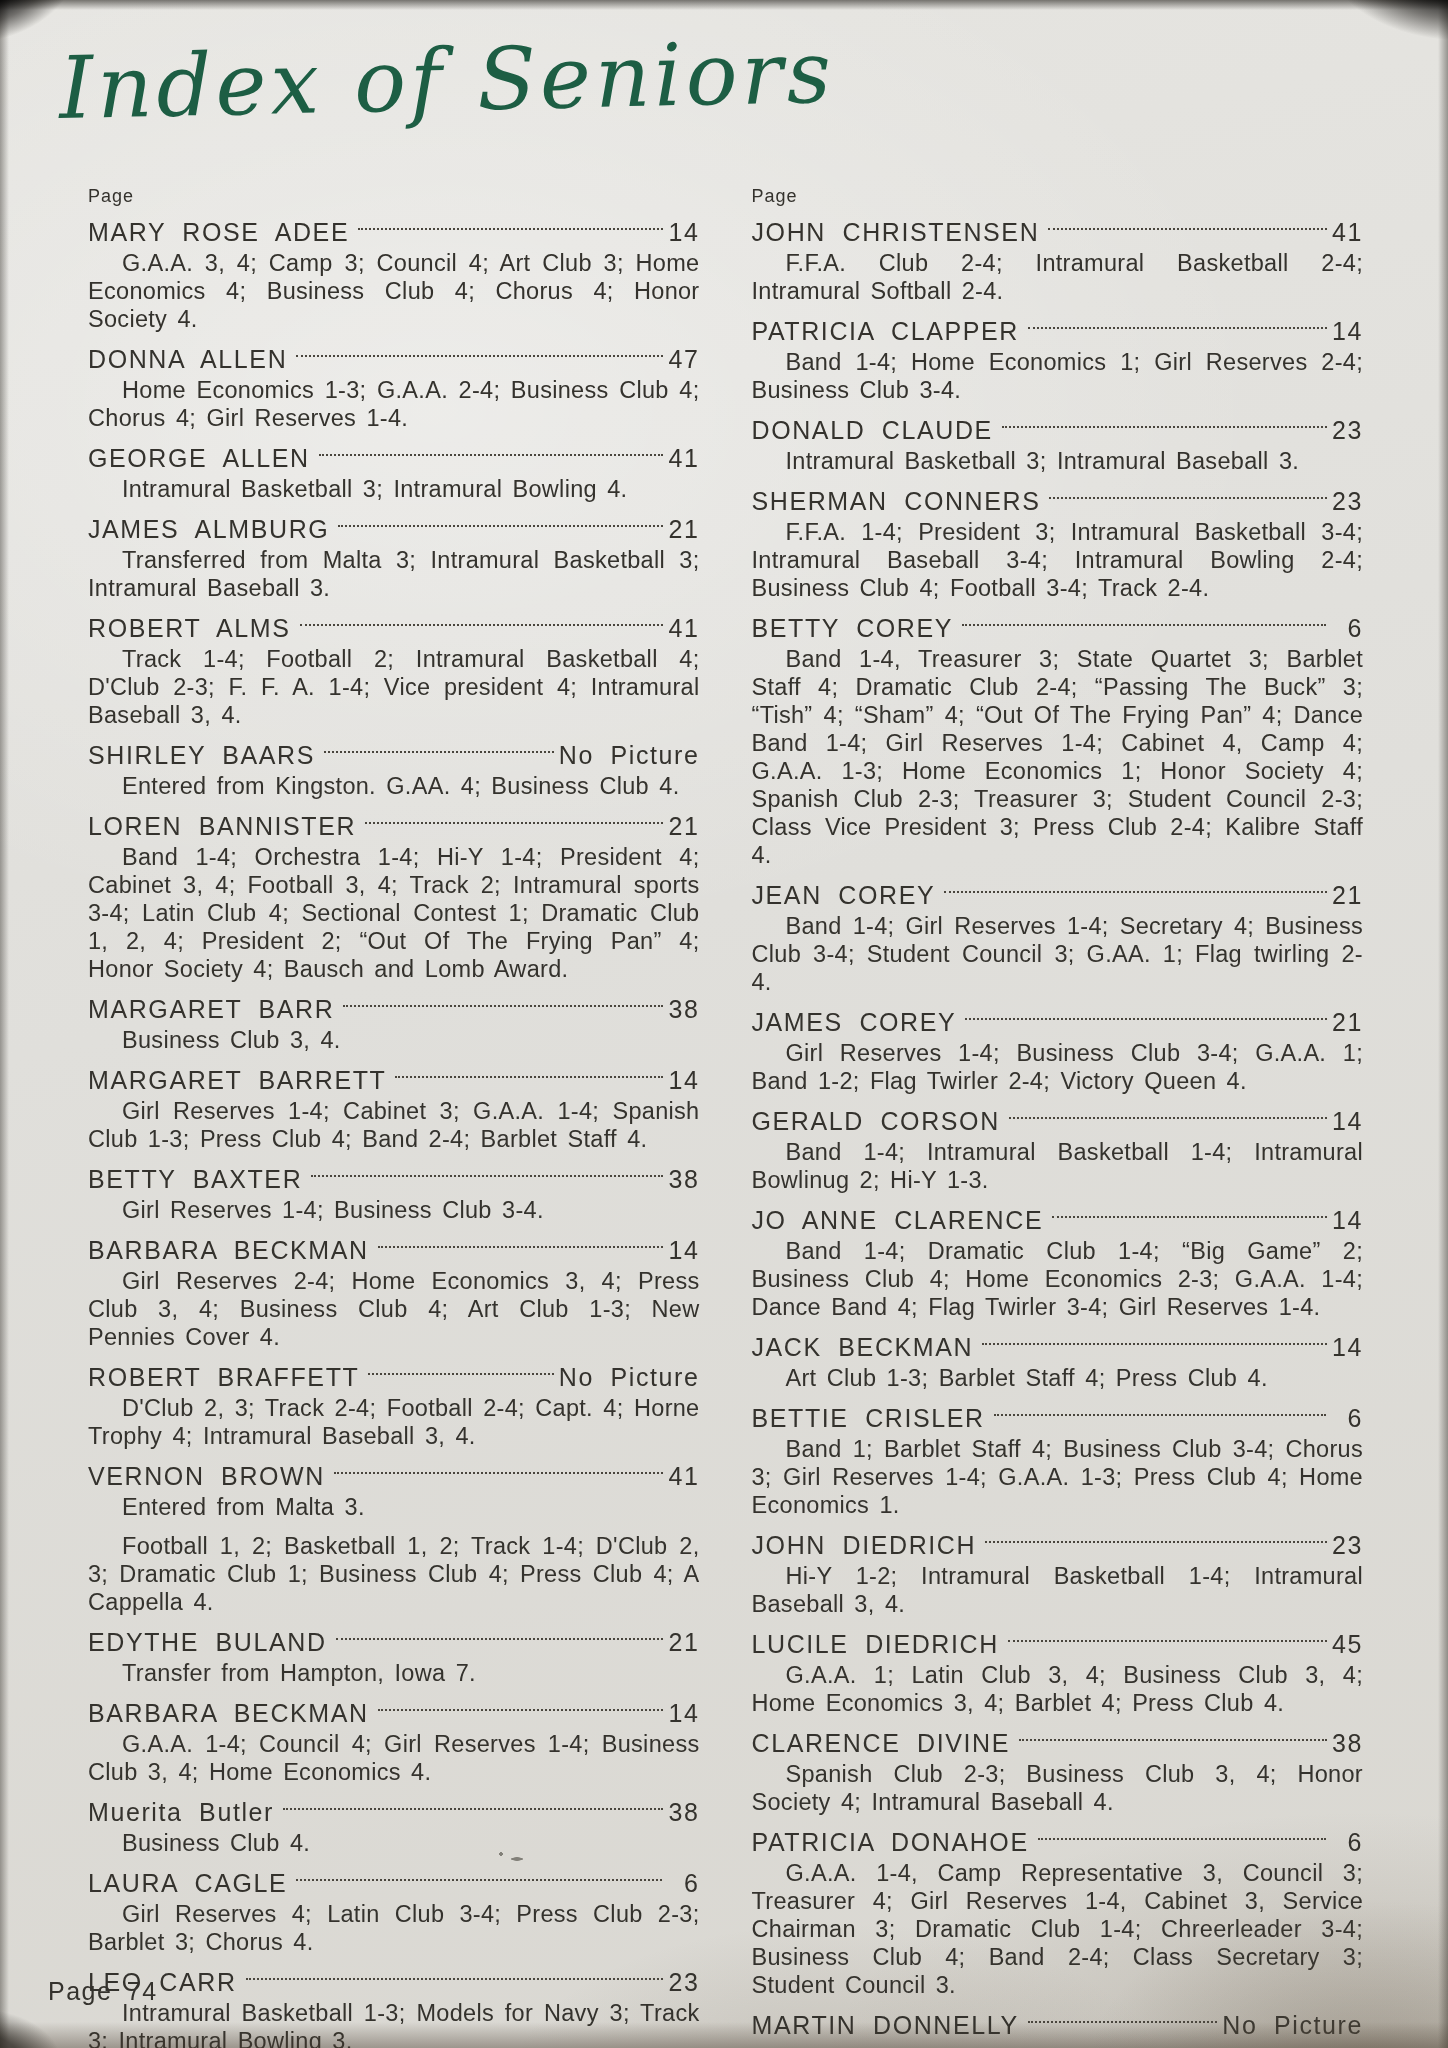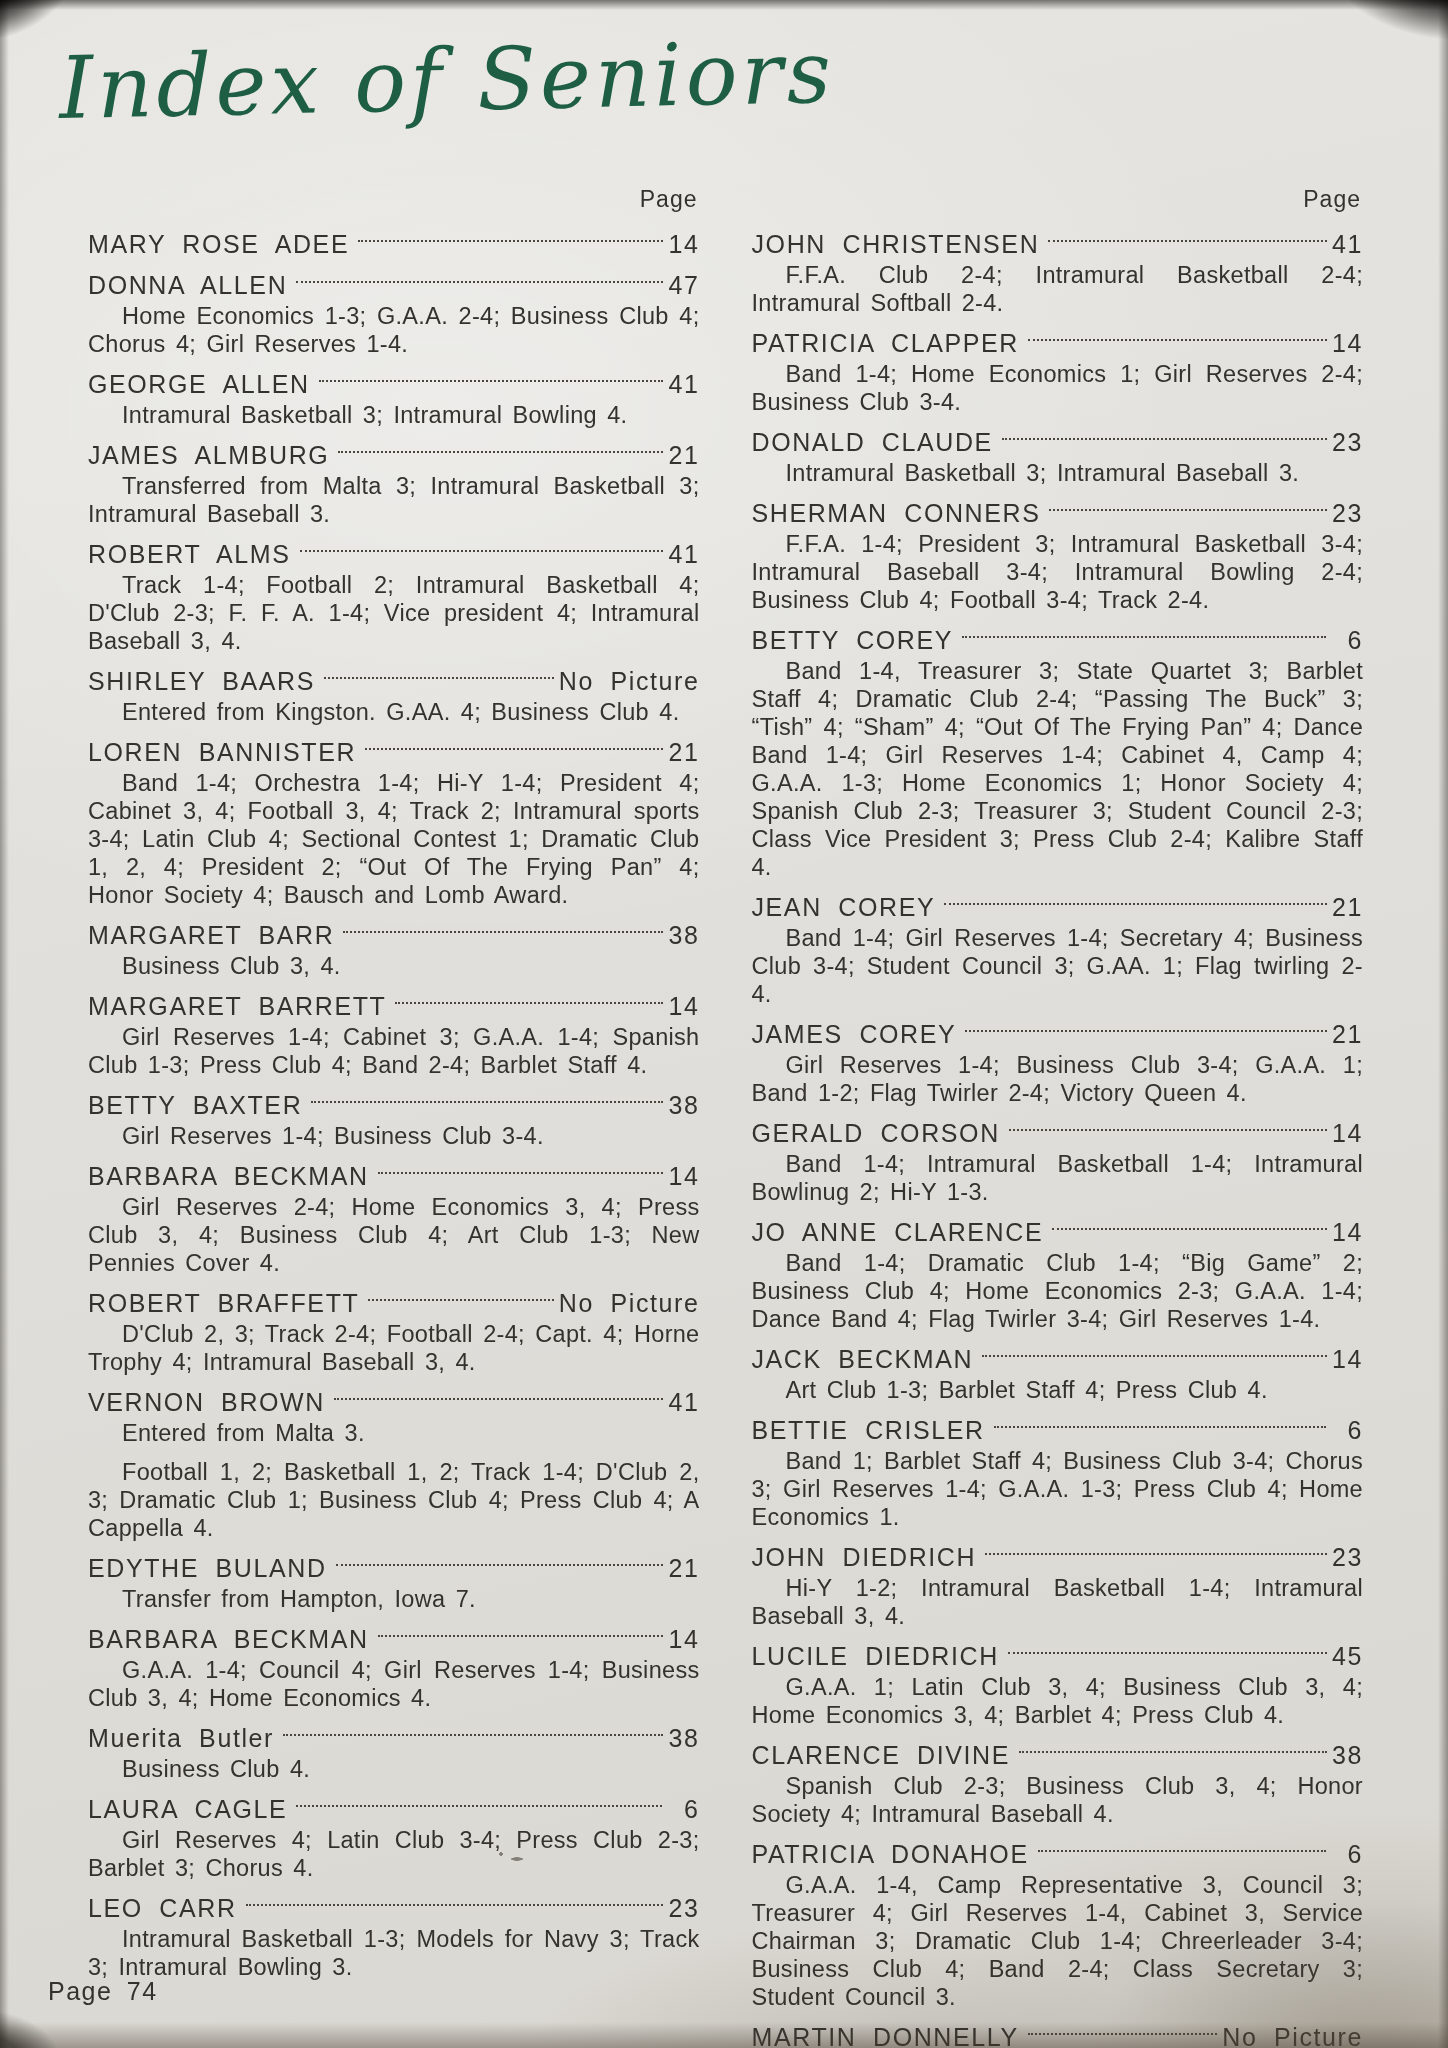--- a/index.html
+++ b/index.html
@@ -51,24 +51,23 @@
     transform-origin:left top;
   }
   .columns{
     display:flex;
     gap:52px;
     padding:16px 85px 0 88px;
     box-sizing:border-box;
   }
   .col{flex:1 1 0;min-width:0;}
   .page-label{
-    text-align:right;
-    font-size:23px;
+    font-size:18px;
     letter-spacing:1px;
-    margin:0 2px 16px 0;
+    margin:0 2px 10px 0;
   }
   .entry{margin:0 0 11px 0;}
   .name-row{
     display:flex;
     align-items:center;
     font-size:25px;
     line-height:30px;
     letter-spacing:1.6px;
     word-spacing:8px;
     margin-bottom:2px;
@@ -107,20 +106,21 @@
   <div class="columns">
     <section class="col">
       <div class="page-label">Page</div>
       <div class="entries">
           <div class="entry">
             <div class="name-row">
               <span class="name">MARY ROSE ADEE</span>
               <span class="leader"></span>
               <span class="pageno">14</span>
             </div>
+            <p class="acts">G.A.A. 3, 4; Camp 3; Council 4; Art Club 3; Home Economics 4; Business Club 4; Chorus 4; Honor Society 4.</p>
           </div>
           <div class="entry">
             <div class="name-row">
               <span class="name">DONNA ALLEN</span>
               <span class="leader"></span>
               <span class="pageno">47</span>
             </div>
             <p class="acts">Home Economics 1-3; G.A.A. 2-4; Business Club 4; Chorus 4; Girl Reserves 1-4.</p>
           </div>
           <div class="entry">

